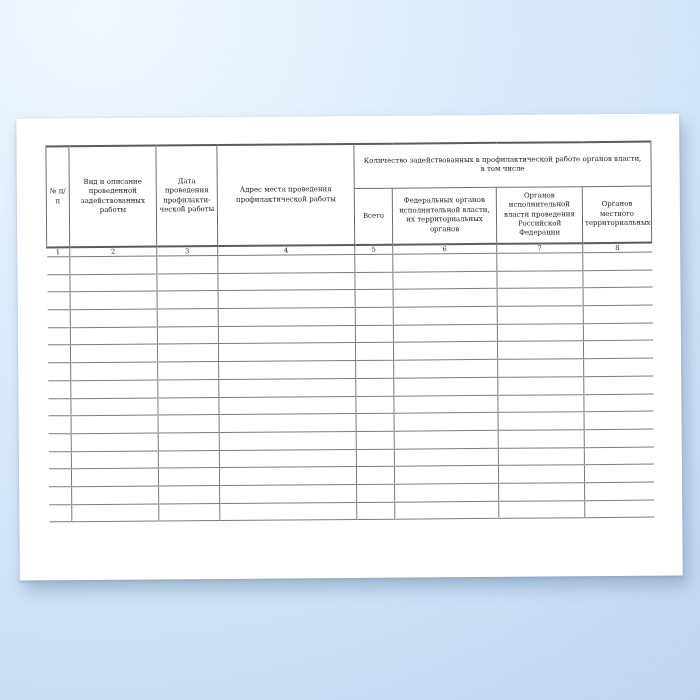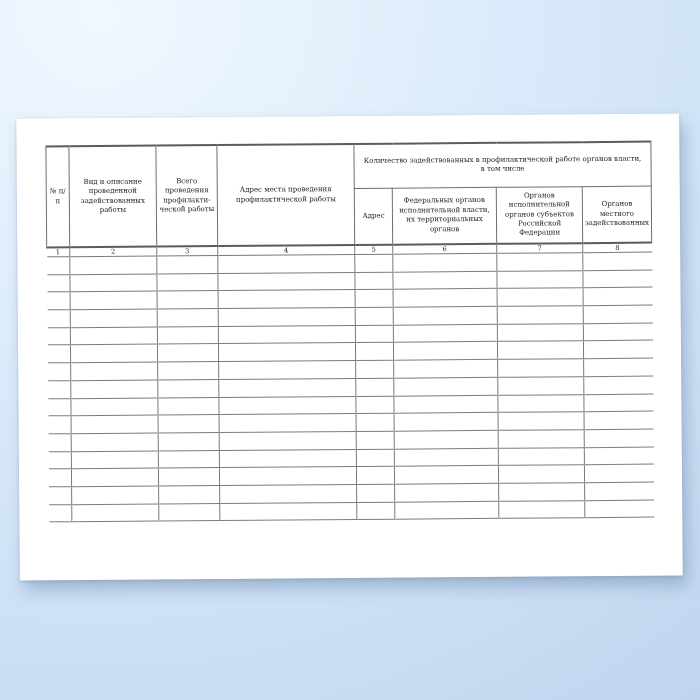--- a/index.html
+++ b/index.html
@@ -106,29 +106,29 @@
             <col class="c4">
           <col class="c5">
             <col class="c6">
             <col class="c7">
             <col class="c8">
         </colgroup>
         <tbody>
           <tr class="hrow1">
             <td class="mainh" rowspan="2">№ п/п</td>
             <td class="mainh" rowspan="2">Вид и описание проведенной задействованных работы</td>
-            <td class="mainh" rowspan="2">Всего проведения профилакти-ческой работы</td>
+            <td class="mainh" rowspan="2">Дата проведения профилакти-ческой работы</td>
             <td class="mainh" rowspan="2">Адрес места проведения профилактической работы</td>
             <td class="group" colspan="4">Количество задействованных в профилактической работе органов власти, в том числе</td>
           </tr>
           <tr class="hrow2">
-            <td class="subh">Адрес</td>
+            <td class="subh">Всего</td>
             <td class="subh">Федеральных органов исполнительной власти, их территориальных органов</td>
-            <td class="subh">Органов исполнительной органов субъектов Российской Федерации</td>
-            <td class="subh">Органов местного задействованных</td>
+            <td class="subh">Органов исполнительной власти проведения Российской Федерации</td>
+            <td class="subh">Органов местного территориальных</td>
           </tr>
           <tr class="numbers">
             <td>1</td>
             <td>2</td>
             <td>3</td>
             <td>4</td>
             <td>5</td>
             <td>6</td>
             <td>7</td>
             <td>8</td>

